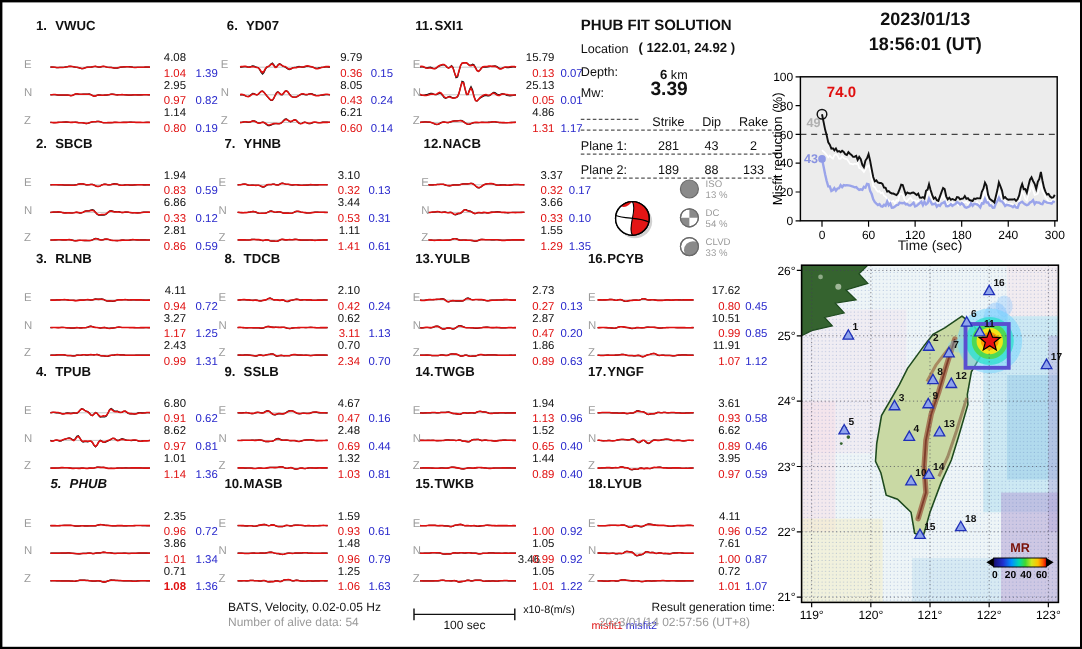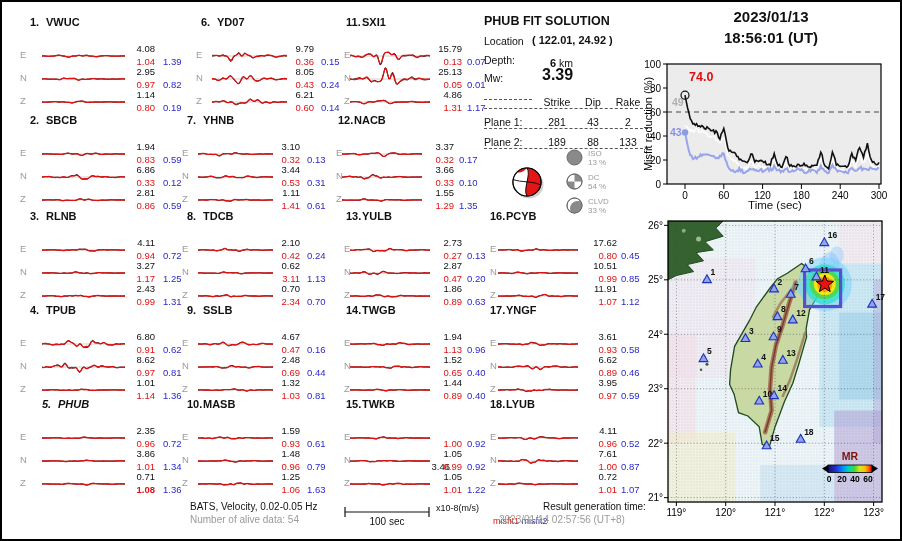--- a/index.html
+++ b/index.html
@@ -152,21 +152,21 @@
         <div class="num abs m2" style="left: 145px; top: 41px;">0.72</div>
         <div class="num abs ch-letter" style="left: 2px; top: 57px;">N</div>
         <div class="num abs amp" style="left: 93px; top: 51px; width: 44px;">3.86</div>
         <div class="num abs m1" style="left: 93px; top: 64px; width: 44px;">1.01</div>
         <div class="num abs m2" style="left: 145px; top: 64px;">1.34</div>
         <div class="num abs ch-letter" style="left: 2px; top: 80px;">Z</div>
         <div class="num abs amp" style="left: 93px; top: 74px; width: 44px;">0.71</div>
         <div class="num abs m1" style="left: 93px; top: 87px; width: 44px; font-weight: bold;">1.08</div>
         <div class="num abs m2" style="left: 145px; top: 87px;">1.36</div>
       </div>
-      <div class="abs" style="left: 192px; top: 14px; width: 172px; height: 96px;">
+      <div class="abs" style="left: 180px; top: 14px; width: 172px; height: 96px;">
         <div class="st-header abs" style="left: 7px; top: 0px;"><span class="st-num">6.</span><span>YD07</span></div>
         <svg width="172" height="96" class="abs" style="left: 0px; top: 0px;">
           <line x1="18" y1="40" x2="93" y2="40" stroke="#c4c4c4" stroke-width="0.8"></line>
           <path d="M18.0,40.0L19.2,39.9L20.3,39.8L21.5,39.6L22.7,39.5L23.9,39.7L25.0,40.0L26.2,39.8L27.4,39.3L28.5,38.8L29.7,39.0L30.9,39.6L32.1,40.0L33.2,40.4L34.4,42.0L35.6,44.3L36.8,45.7L37.9,44.6L39.1,41.9L40.3,40.1L41.4,39.6L42.6,38.7L43.8,37.2L45.0,36.5L46.1,37.9L47.3,39.7L48.5,39.6L49.6,38.0L50.8,37.0L52.0,37.6L53.2,38.8L54.3,39.4L55.5,39.8L56.7,40.6L57.8,41.5L59.0,42.0L60.2,41.6L61.4,40.8L62.5,40.3L63.7,40.1L64.9,40.0L66.0,39.7L67.2,39.4L68.4,39.6L69.6,39.9L70.7,40.0L71.9,39.7L73.1,39.3L74.3,39.2L75.4,39.4L76.6,39.6L77.8,39.7L78.9,40.0L80.1,40.5L81.3,40.9L82.5,41.0L83.6,40.6L84.8,40.3L86.0,40.2L87.1,40.1L88.3,40.0L89.5,39.8L90.7,39.8L91.8,40.0L93.0,40.0" fill="none" stroke="#111" stroke-width="1"></path>
           <path d="M18.0,39.7L19.2,39.5L20.3,39.4L21.5,39.3L22.7,39.3L23.9,39.7L25.0,40.0L26.2,40.1L27.4,39.7L28.5,39.4L29.7,39.6L30.9,40.0L32.1,40.2L33.2,40.4L34.4,41.6L35.6,43.5L36.8,44.5L37.9,43.5L39.1,41.3L40.3,39.8L41.4,39.5L42.6,38.9L43.8,37.7L45.0,37.3L46.1,38.6L47.3,40.1L48.5,40.0L49.6,38.5L50.8,37.5L52.0,37.9L53.2,38.7L54.3,39.2L55.5,39.4L56.7,40.1L57.8,41.0L59.0,41.6L60.2,41.4L61.4,40.9L62.5,40.5L63.7,40.5L64.9,40.4L66.0,40.1L67.2,39.8L68.4,39.8L69.6,39.9L70.7,39.8L71.9,39.4L73.1,39.0L74.3,38.9L75.4,39.1L76.6,39.4L77.8,39.7L78.9,40.1L80.1,40.7L81.3,41.2L82.5,41.3L83.6,41.0L84.8,40.6L86.0,40.3L87.1,40.1L88.3,39.8L89.5,39.5L90.7,39.4L91.8,39.5L93.0,39.6" fill="none" stroke="#e01010" stroke-width="1.3"></path>
           <line x1="18" y1="63" x2="93" y2="63" stroke="#c4c4c4" stroke-width="0.8"></line>
           <path d="M18.0,63.0L19.2,62.9L20.3,63.1L21.5,63.4L22.7,64.0L23.9,64.4L25.0,64.4L26.2,63.7L27.4,62.7L28.5,61.9L29.7,62.0L30.9,62.6L32.1,63.0L33.2,62.6L34.4,61.3L35.6,60.1L36.8,59.9L37.9,60.8L39.1,62.3L40.3,63.9L41.4,65.2L42.6,66.6L43.8,67.7L45.0,67.7L46.1,66.1L47.3,63.4L48.5,61.1L49.6,60.5L50.8,61.6L52.0,62.9L53.2,63.1L54.3,61.8L55.5,60.1L56.7,59.5L57.8,60.3L59.0,62.0L60.2,63.7L61.4,64.6L62.5,64.9L63.7,64.9L64.9,64.7L66.0,64.3L67.2,63.5L68.4,62.8L69.6,62.4L70.7,62.4L71.9,62.8L73.1,63.0L74.3,62.9L75.4,62.4L76.6,62.1L77.8,62.1L78.9,62.5L80.1,63.1L81.3,63.5L82.5,63.6L83.6,63.6L84.8,63.5L86.0,63.3L87.1,63.2L88.3,63.0L89.5,62.9L90.7,62.9L91.8,62.9L93.0,63.0" fill="none" stroke="#111" stroke-width="1"></path>
           <path d="M18.0,62.7L19.2,62.6L20.3,62.8L21.5,63.2L22.7,63.9L23.9,64.4L25.0,64.5L26.2,64.0L27.4,63.1L28.5,62.4L29.7,62.3L30.9,62.7L32.1,63.0L33.2,62.4L34.4,61.3L35.6,60.2L36.8,60.0L37.9,60.9L39.1,62.3L40.3,63.7L41.4,65.0L42.6,66.4L43.8,67.4L45.0,67.4L46.1,66.0L47.3,63.6L48.5,61.5L49.6,60.8L50.8,61.6L52.0,62.7L53.2,62.7L54.3,61.6L55.5,60.2L56.7,59.8L57.8,60.6L59.0,62.3L60.2,63.8L61.4,64.7L62.5,65.0L63.7,65.0L64.9,64.8L66.0,64.2L67.2,63.5L68.4,62.7L69.6,62.2L70.7,62.2L71.9,62.5L73.1,62.7L74.3,62.7L75.4,62.4L76.6,62.3L77.8,62.4L78.9,62.9L80.1,63.4L81.3,63.8L82.5,63.8L83.6,63.7L84.8,63.4L86.0,63.2L87.1,62.9L88.3,62.7L89.5,62.6L90.7,62.5L91.8,62.7L93.0,62.9" fill="none" stroke="#e01010" stroke-width="1.3"></path>
           <line x1="18" y1="86" x2="93" y2="86" stroke="#c4c4c4" stroke-width="0.8"></line>
           <path d="M18.0,86.0L19.2,86.0L20.3,85.7L21.5,85.5L22.7,85.6L23.9,85.8L25.0,86.0L26.2,85.8L27.4,85.3L28.5,84.8L29.7,84.7L30.9,85.1L32.1,85.9L33.2,86.5L34.4,86.5L35.6,86.1L36.8,85.8L37.9,86.0L39.1,86.9L40.3,88.0L41.4,88.7L42.6,88.7L43.8,88.3L45.0,87.7L46.1,87.2L47.3,87.0L48.5,86.9L49.6,87.0L50.8,87.1L52.0,86.7L53.2,85.7L54.3,84.4L55.5,83.3L56.7,83.1L57.8,83.9L59.0,85.0L60.2,85.5L61.4,85.1L62.5,84.2L63.7,83.7L64.9,84.2L66.0,85.4L67.2,86.6L68.4,87.1L69.6,86.7L70.7,86.1L71.9,85.8L73.1,86.1L74.3,86.7L75.4,87.1L76.6,87.1L77.8,86.7L78.9,86.2L80.1,85.9L81.3,86.0L82.5,86.2L83.6,86.3L84.8,86.2L86.0,86.0L87.1,85.8L88.3,85.7L89.5,85.7L90.7,85.8L91.8,85.9L93.0,86.0" fill="none" stroke="#111" stroke-width="1"></path>
@@ -308,21 +308,21 @@
         <div class="num abs m2" style="left: 125px; top: 41px;">0.07</div>
         <div class="num abs ch-letter" style="left: 2px; top: 57px;">N</div>
         <div class="num abs amp" style="left: 76px; top: 51px; width: 44px;">25.13</div>
         <div class="num abs m1" style="left: 76px; top: 64px; width: 44px;">0.05</div>
         <div class="num abs m2" style="left: 125px; top: 64px;">0.01</div>
         <div class="num abs ch-letter" style="left: 2px; top: 80px;">Z</div>
         <div class="num abs amp" style="left: 76px; top: 74px; width: 44px;">4.86</div>
         <div class="num abs m1" style="left: 76px; top: 87px; width: 44px;">1.31</div>
         <div class="num abs m2" style="left: 125px; top: 87px;">1.17</div>
       </div>
-      <div class="abs" style="left: 332px; top: 112px; width: 172px; height: 96px;">
+      <div class="abs" style="left: 347px; top: 112px; width: 172px; height: 96px;">
         <div class="st-header abs" style="left: 4px; top: 0px;"><span class="st-num">12.</span><span>NACB</span></div>
         <svg width="172" height="96" class="abs" style="left: 0px; top: 0px;">
           <line x1="8" y1="40" x2="88" y2="40" stroke="#c4c4c4" stroke-width="0.8"></line>
           <path d="M8.0,40.0L9.3,40.1L10.5,40.1L11.8,40.0L13.0,39.9L14.3,39.8L15.5,39.7L16.8,39.7L18.0,39.6L19.3,39.6L20.5,39.7L21.8,40.1L23.0,40.5L24.3,40.8L25.5,40.9L26.8,40.7L28.0,40.3L29.3,40.1L30.5,40.0L31.8,40.0L33.0,40.0L34.3,39.9L35.5,39.6L36.8,39.3L38.0,39.3L39.3,39.3L40.5,39.3L41.8,39.1L43.0,38.8L44.3,38.8L45.5,39.4L46.8,40.5L48.0,41.7L49.3,42.5L50.5,42.5L51.8,41.8L53.0,40.8L54.3,39.9L55.5,39.4L56.8,39.2L58.0,39.1L59.3,39.0L60.5,39.0L61.8,39.2L63.0,39.6L64.3,40.0L65.5,40.3L66.8,40.3L68.0,40.1L69.3,40.0L70.5,40.0L71.8,40.1L73.0,40.3L74.3,40.4L75.5,40.4L76.8,40.2L78.0,40.1L79.3,39.9L80.5,39.9L81.8,39.8L83.0,39.8L84.3,39.8L85.5,39.8L86.8,39.9L88.0,40.0" fill="none" stroke="#111" stroke-width="1"></path>
           <path d="M8.0,40.0L9.3,40.2L10.5,40.2L11.8,40.1L13.0,40.0L14.3,39.9L15.5,39.8L16.8,39.7L18.0,39.6L19.3,39.5L20.5,39.6L21.8,39.9L23.0,40.3L24.3,40.6L25.5,40.7L26.8,40.6L28.0,40.4L29.3,40.2L30.5,40.1L31.8,40.2L33.0,40.1L34.3,39.9L35.5,39.6L36.8,39.4L38.0,39.3L39.3,39.3L40.5,39.3L41.8,39.1L43.0,38.9L44.3,38.9L45.5,39.5L46.8,40.5L48.0,41.6L49.3,42.3L50.5,42.3L51.8,41.7L53.0,40.8L54.3,40.0L55.5,39.5L56.8,39.2L58.0,39.1L59.3,39.0L60.5,39.0L61.8,39.2L63.0,39.6L64.3,40.0L65.5,40.3L66.8,40.4L68.0,40.3L69.3,40.1L70.5,40.1L71.8,40.2L73.0,40.3L74.3,40.3L75.5,40.2L76.8,40.1L78.0,39.9L79.3,39.8L80.5,39.8L81.8,39.8L83.0,39.8L84.3,39.9L85.5,40.0L86.8,40.0L88.0,40.1" fill="none" stroke="#e01010" stroke-width="1.3"></path>
           <line x1="8" y1="63" x2="88" y2="63" stroke="#c4c4c4" stroke-width="0.8"></line>
           <path d="M8.0,63.0L9.3,63.1L10.5,62.9L11.8,62.8L13.0,62.7L14.3,62.5L15.5,62.3L16.8,62.4L18.0,62.9L19.3,63.0L20.5,62.8L21.8,62.6L23.0,62.9L24.3,63.2L25.5,63.0L26.8,62.9L28.0,63.6L29.3,64.7L30.5,65.1L31.8,64.6L33.0,64.1L34.3,64.0L35.5,63.3L36.8,61.9L38.0,60.6L39.3,60.6L40.5,61.3L41.8,61.8L43.0,61.9L44.3,62.6L45.5,63.6L46.8,64.0L48.0,63.7L49.3,63.3L50.5,63.3L51.8,63.5L53.0,63.4L54.3,63.2L55.5,63.2L56.8,63.5L58.0,63.5L59.3,63.1L60.5,62.8L61.8,62.7L63.0,62.7L64.3,62.5L65.5,62.4L66.8,62.5L68.0,62.8L69.3,63.1L70.5,63.1L71.8,63.2L73.0,63.3L74.3,63.4L75.5,63.2L76.8,63.1L78.0,63.0L79.3,63.0L80.5,63.0L81.8,63.0L83.0,62.9L84.3,63.0L85.5,63.0L86.8,63.0L88.0,63.0" fill="none" stroke="#111" stroke-width="1"></path>
           <path d="M8.0,63.1L9.3,63.1L10.5,62.9L11.8,62.7L13.0,62.6L14.3,62.4L15.5,62.2L16.8,62.4L18.0,62.8L19.3,63.0L20.5,62.9L21.8,62.8L23.0,63.1L24.3,63.3L25.5,63.2L26.8,63.0L28.0,63.6L29.3,64.5L30.5,64.7L31.8,64.2L33.0,63.8L34.3,63.7L35.5,63.1L36.8,61.9L38.0,60.9L39.3,61.0L40.5,61.7L41.8,62.1L43.0,62.2L44.3,62.8L45.5,63.6L46.8,64.0L48.0,63.6L49.3,63.2L50.5,63.2L51.8,63.3L53.0,63.2L54.3,63.0L55.5,63.1L56.8,63.4L58.0,63.4L59.3,63.2L60.5,63.0L61.8,62.9L63.0,62.9L64.3,62.7L65.5,62.6L66.8,62.6L68.0,62.8L69.3,63.0L70.5,63.0L71.8,63.0L73.0,63.1L74.3,63.2L75.5,63.1L76.8,63.1L78.0,63.1L79.3,63.1L80.5,63.2L81.8,63.1L83.0,63.1L84.3,63.1L85.5,63.0L86.8,62.9L88.0,62.9" fill="none" stroke="#e01010" stroke-width="1.3"></path>
           <line x1="8" y1="86" x2="88" y2="86" stroke="#c4c4c4" stroke-width="0.8"></line>
           <path d="M8.0,86.0L9.3,86.0L10.5,86.1L11.8,86.2L13.0,86.2L14.3,86.2L15.5,86.1L16.8,86.1L18.0,86.1L19.3,86.2L20.5,86.3L21.8,86.2L23.0,86.2L24.3,86.2L25.5,86.1L26.8,85.8L28.0,85.3L29.3,84.9L30.5,84.8L31.8,85.1L33.0,85.7L34.3,86.1L35.5,86.1L36.8,86.0L38.0,86.0L39.3,86.1L40.5,86.3L41.8,86.3L43.0,86.3L44.3,86.5L45.5,86.8L46.8,87.1L48.0,87.0L49.3,86.5L50.5,85.9L51.8,85.5L53.0,85.5L54.3,85.6L55.5,85.7L56.8,85.7L58.0,85.7L59.3,85.8L60.5,85.9L61.8,85.9L63.0,85.9L64.3,85.8L65.5,85.8L66.8,86.0L68.0,86.1L69.3,86.3L70.5,86.3L71.8,86.2L73.0,86.1L74.3,86.1L75.5,86.1L76.8,86.0L78.0,86.0L79.3,86.0L80.5,86.0L81.8,86.0L83.0,86.0L84.3,86.0L85.5,85.9L86.8,85.9L88.0,86.0" fill="none" stroke="#111" stroke-width="1"></path>

